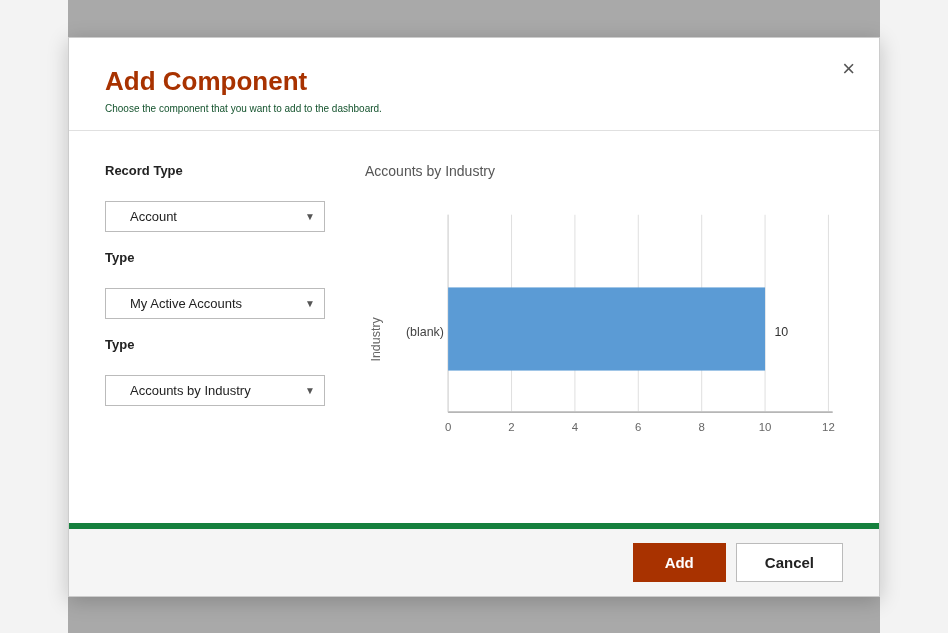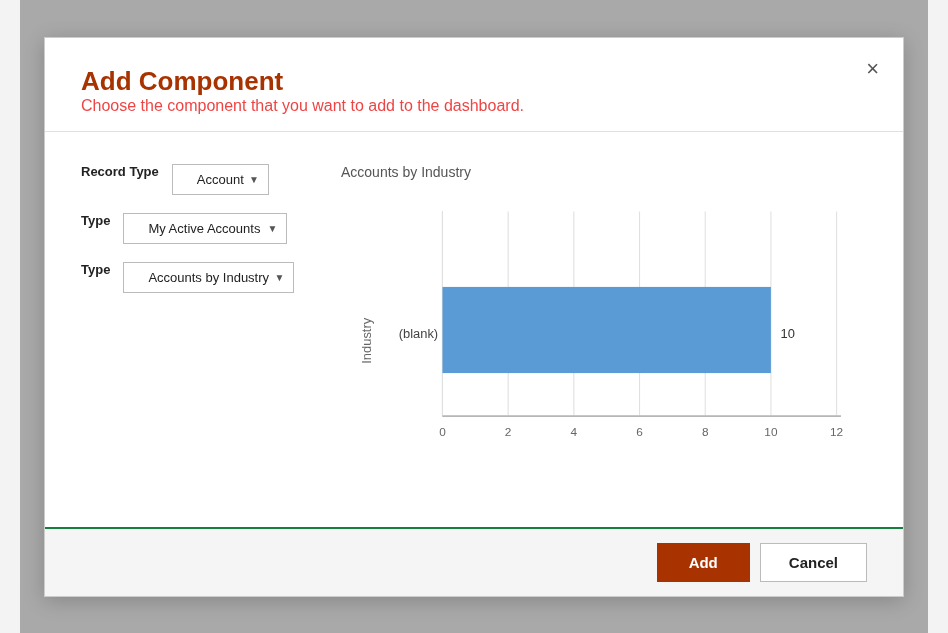--- a/index.html
+++ b/index.html
@@ -8,21 +8,21 @@
       background: #f3f3f3;
       display: flex;
       align-items: center;
       justify-content: center;
       width: 948px;
       height: 633px;
       overflow: hidden;
     }
     .modal-overlay {
       background: rgba(0,0,0,0.3);
-      width: 908px;
+      width: 812px;
       height: 633px;
       display: flex;
       align-items: center;
       justify-content: center;
     }
     .modal {
       background: #fff;
       width: 860px;
       min-height: 560px;
       border: 1px solid #ccc;
@@ -34,22 +34,23 @@
     .modal-header {
       padding: 28px 36px 16px 36px;
       border-bottom: 1px solid #e0e0e0;
     }
     .modal-title {
       font-size: 26px;
       font-weight: 600;
       color: #a83200;
     }
     .modal-subtitle {
-      font-size: 16px;
-      color: #ef4444;
+      font-size: 10px;
+      color: #14532d;
+      margin-top: 6px;
     }
     .close-btn {
       position: absolute;
       top: 20px;
       right: 24px;
       font-size: 22px;
       cursor: pointer;
       color: #555;
       background: none;
       border: none;
@@ -63,22 +64,22 @@
     }
     .left-panel {
       width: 220px;
       flex-shrink: 0;
       display: flex;
       flex-direction: column;
       gap: 18px;
     }
     .field-group {
       display: flex;
-      flex-direction: row;
-      gap: 13px;
+      flex-direction: column;
+      gap: 23px;
     }
     .field-label {
       font-size: 13px;
       font-weight: 700;
       color: #222;
     }
     .field-select {
       width: 100%;
       border: 1px solid #bbb;
       padding: 7px 24px;
@@ -120,21 +121,21 @@
       flex-direction: column;
     }
     .chart-x-label {
       text-align: center;
       font-size: 12px;
       color: #555;
       margin-top: 4px;
     }
     .modal-footer {
       background: #f5f5f5;
-      border-top: 2px solid #15803d;
+      border-top: 6px solid #15803d;
       padding: 14px 36px;
       display: flex;
       justify-content: flex-end;
       gap: 10px;
     }
     .btn-add {
       background: #a83200;
       color: #fff;
       border: none;
       padding: 10px 32px;

